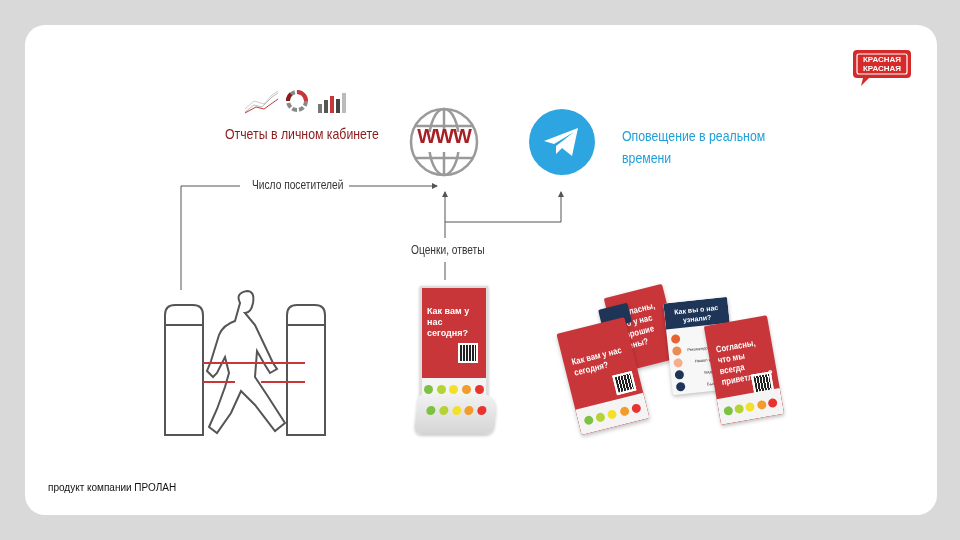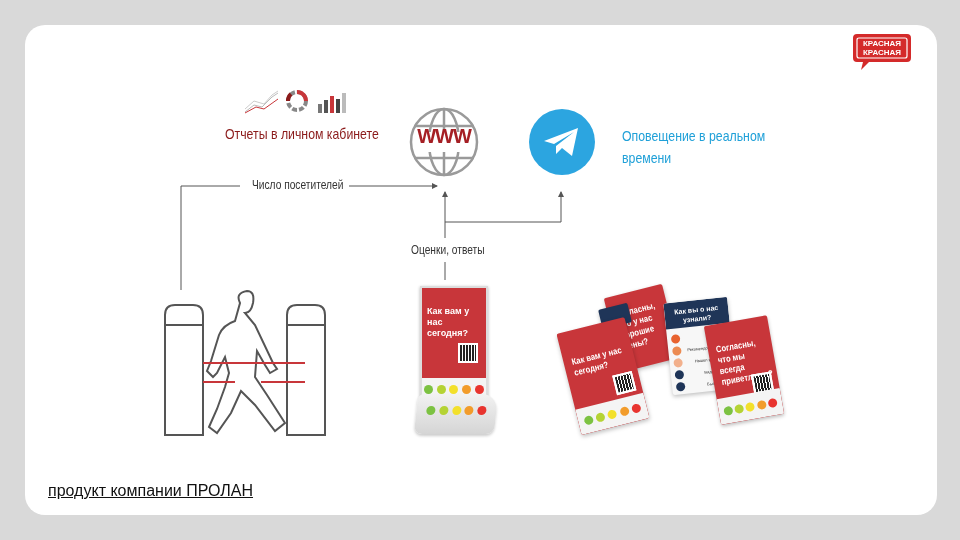--- a/index.html
+++ b/index.html
@@ -2,33 +2,33 @@
 <html><head>
 <meta charset="utf-8">
 <style>
   html, body { margin: 0; padding: 0; }
   body { width: 960px; height: 540px; background: #d9d9d9; position: relative; overflow: hidden; font-family: "Liberation Sans", sans-serif; }
   .slide { position: absolute; left: 25px; top: 25px; width: 912px; height: 490px; background: #ffffff; border-radius: 20px; }
   .abs { position: absolute; }
   .label-dark { color: #333333; font-family: "Liberation Sans", sans-serif; font-size: 12px; transform: scaleX(0.85); transform-origin: left center; white-space: nowrap; }
   .label-red { color: #8b1a1a; font-size: 15px; font-weight: 400; transform: scaleX(0.82); transform-origin: left center; white-space: nowrap; }
   .label-blue { color: #1fa0d8; font-size: 15px; line-height: 22px; transform: scaleX(0.82); transform-origin: left top; white-space: nowrap; }
-  .footer { font-size: 16px; color: #111; text-decoration: underline; }
+  .footer { font-size: 10px; color: #111; }
   .card { position: absolute; background: #c8363a; border-radius: 2px; box-shadow: 0 2px 4px rgba(0,0,0,0.25); overflow: hidden; }
   .card .bottom { position: absolute; left: 0; right: 0; bottom: 0; height: 26px; background: #f4f4f4; display: flex; justify-content: space-around; align-items: center; padding: 0 4px; }
   .smiley { width: 9px; height: 9px; border-radius: 50%; }
   .card .q { position: absolute; left: 8px; top: 26px; color: #fff; font-weight: bold; font-size: 9px; line-height: 11px; transform: scaleX(0.85); transform-origin: left top; }
   .qr { position: absolute; width: 16px; height: 16px; background: repeating-linear-gradient(90deg,#222 0 2px,#fff 2px 3px), #fff; border: 2px solid #fff; }
 </style>
 </head>
 <body>
 
 <div class="slide"></div>
 
-<div class="abs" style="left:851px;top:32px;width:62px;height:40px;text-decoration:underline;">
+<div class="abs" style="left:851px;top:48px;width:62px;height:40px;text-decoration:underline;">
   <svg width="62" height="40">
     <path d="M6 2 H56 Q60 2 60 6 V26 Q60 30 56 30 H18 L10 38 L12 30 H6 Q2 30 2 26 V6 Q2 2 6 2 Z" fill="#d42a2a"></path>
     <path d="M8 6 H54 Q56 6 56 8 V24 Q56 26 54 26 H8 Q6 26 6 24 V8 Q6 6 8 6 Z" fill="none" stroke="#fff" stroke-width="1.2"></path>
   </svg>
   <div class="abs" style="left:0;top:7px;width:62px;text-align:center;color:#fff;font-weight:bold;font-size:8px;line-height:9px;">
     <div>КРАСНАЯ</div>
     <div>КРАСНАЯ</div>
   </div>
 </div>
 

